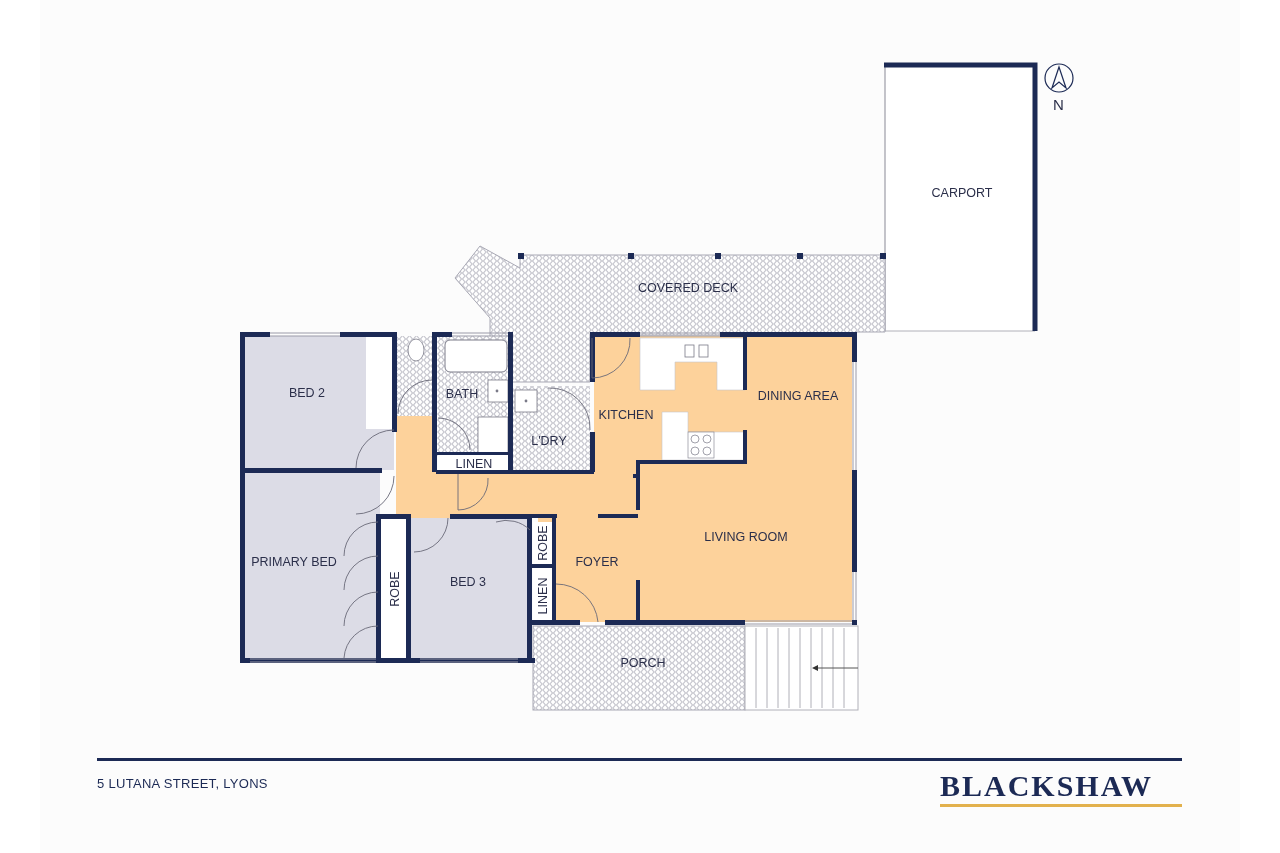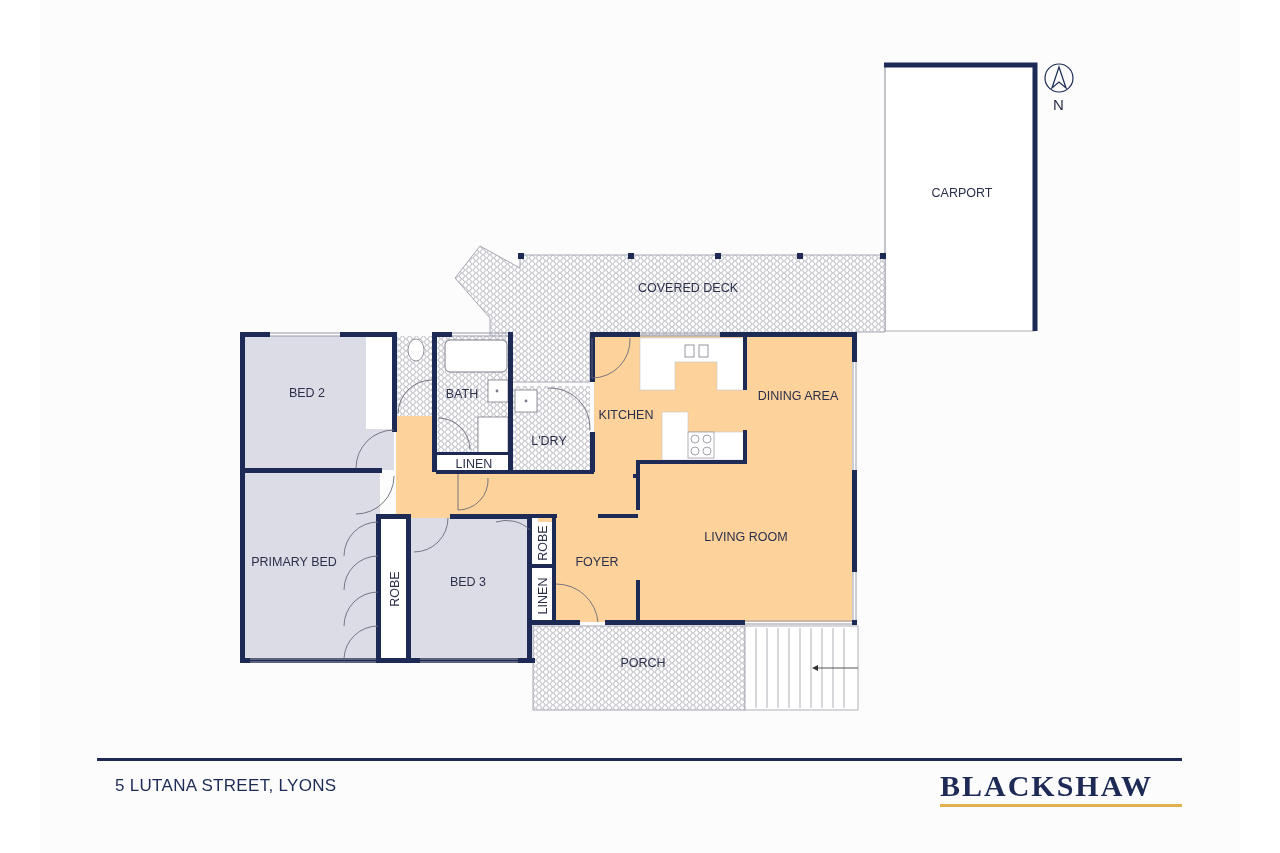--- a/index.html
+++ b/index.html
@@ -1,21 +1,21 @@
 <!DOCTYPE html>
 <html><head>
 <meta charset="utf-8">
 <style>
   html,body{margin:0;padding:0;background:#ffffff;}
   body{width:1280px;height:853px;position:relative;overflow:hidden;font-family:"Liberation Sans","DejaVu Sans",sans-serif;}
   .panel{position:absolute;left:40px;top:0;width:1200px;height:853px;background:#fcfcfc;}
   svg.plan{position:absolute;left:0;top:0;width:1280px;height:853px;}
   .lbl{font-family:"Liberation Sans","DejaVu Sans",sans-serif;font-size:12.5px;fill:#2b2f4a;letter-spacing:0;}
   .footer-rule{position:absolute;left:97px;top:758px;width:1085px;height:3px;background:#1c2a55;}
-  .address{position:absolute;left:97px;top:776px;font-size:17px;color:#1c2a55;letter-spacing:0.3px;font-family:"Liberation Sans","DejaVu Sans",sans-serif;margin-left:18px;}
+  .address{position:absolute;left:97px;top:776px;font-size:13px;color:#1c2a55;letter-spacing:0.3px;font-family:"Liberation Sans","DejaVu Sans",sans-serif;}
   .brand{position:absolute;left:940px;top:770px;font-family:"Liberation Serif","DejaVu Serif",serif;font-weight:bold;font-size:30px;color:#1c2a55;letter-spacing:2px;line-height:32px;}
   .brand-underline{position:absolute;left:940px;top:804px;width:242px;height:3px;background:#e2b14d;}
 </style>
 </head>
 <body>
 
 <div class="panel"></div>
 
 <svg class="plan" viewBox="0 0 1280 853" xmlns="http://www.w3.org/2000/svg">
   <defs>

